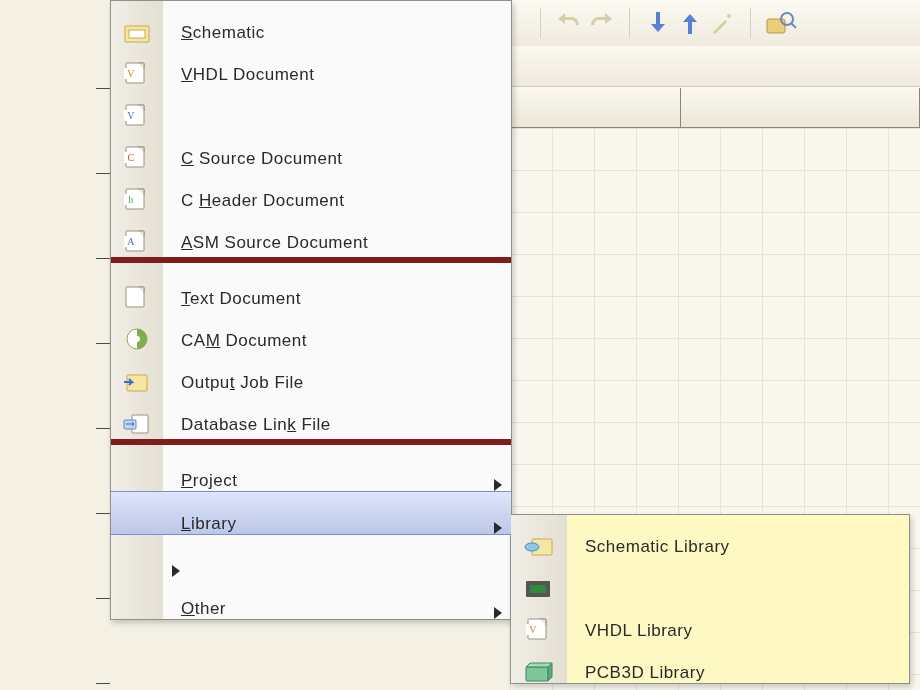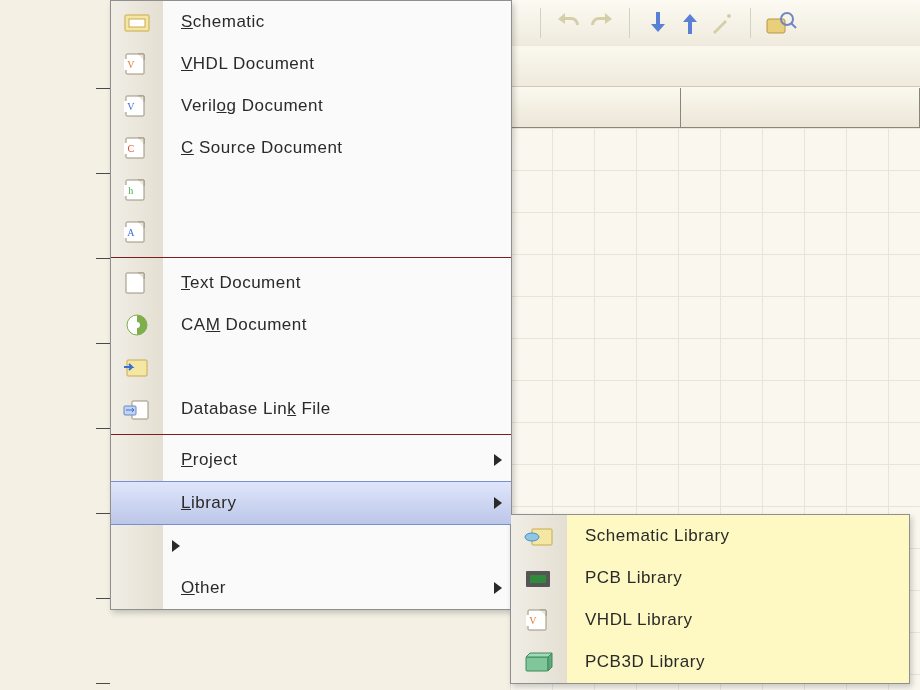--- a/index.html
+++ b/index.html
@@ -26,25 +26,25 @@
     display:flex;}
   .hdr div{flex:1;border-right:1px solid #8a8577;border-bottom:1px solid #8a8577;
     background:linear-gradient(#fbf8ef,#ebe6d7);}
   .left-rail{position:absolute;left:96px;top:0;width:14px;height:690px;}
   .rail-tick{position:absolute;left:0;width:14px;height:1px;background:#4a4a4a;}
   
   .menu{position:absolute;left:110px;top:0;width:400px;background:#fafafa;
     border:1px solid #8f8f8f;box-shadow:2px 3px 6px rgba(0,0,0,.2);}
   .menu-gutter{position:absolute;left:0;top:0;bottom:0;width:52px;
     background:linear-gradient(90deg,#f1eee6,#e4dfd2)}
-  .mi{position:relative;height:42px;display:flex;align-items:center;z-index:1}
+  .mi{position:relative;height:42px;display:flex;align-items:flex-end;z-index:1}
   .mi .icn{width:52px;display:flex;align-items:center;justify-content:center}
   .mi .lbl{flex:1;padding-left:18px;white-space:nowrap}
   .mi .arw{width:26px;display:flex;align-items:center;justify-content:center}
-  .mi.sep-before{border-top:1px solid #7f1d1d;margin-top:4px;padding-top:4px}
+  .mi.sep-before{border-top:6px solid #7f1d1d;margin-top:4px;padding-top:4px}
   .mi.hot{background:linear-gradient(#dfe6fb,#bcc6e8);
     border:1px solid #7a8fd0;border-left:none;border-right:none;}
   .menu .mnem{text-decoration:underline}
   
   .submenu{position:absolute;left:510px;top:514px;width:398px;background:#fef9c3;
     border:1px solid #8f8f8f;box-shadow:2px 3px 6px rgba(0,0,0,.2);}
   .submenu .menu-gutter{width:56px}
   .submenu .mi .icn{width:56px}
   
   svg{overflow:visible}
@@ -138,21 +138,20 @@
     </div>
     <div class="mi">
       <span class="icn">
         <svg width="26" height="24">
           <rect x="2" y="2" width="18" height="20" rx="1" fill="#fff" stroke="#9a927d"></rect>
      <path d="M14 2h6v6" fill="#e8e3d5" stroke="#9a927d"></path>
           <rect x="0" y="7" width="14" height="11" rx="1" fill="#fff"></rect>
       <text x="7" y="16" text-anchor="middle" font-size="10" font-family="Verdana" fill="#3a6fd1">V</text>
         </svg>
       </span>
-      <span class="lbl">Veril<span class="mnem">o</span>g Document</span>
     </div>
     <div class="mi">
       <span class="icn">
         <svg width="26" height="24">
           <rect x="2" y="2" width="18" height="20" rx="1" fill="#fff" stroke="#9a927d"></rect>
      <path d="M14 2h6v6" fill="#e8e3d5" stroke="#9a927d"></path>
           <rect x="0" y="7" width="14" height="11" rx="1" fill="#fff"></rect>
       <text x="7" y="16" text-anchor="middle" font-size="10" font-family="Verdana" fill="#e04a2e">C</text>
         </svg>
       </span>
@@ -160,30 +159,32 @@
     </div>
     <div class="mi">
       <span class="icn">
         <svg width="26" height="24">
           <rect x="2" y="2" width="18" height="20" rx="1" fill="#fff" stroke="#9a927d"></rect>
      <path d="M14 2h6v6" fill="#e8e3d5" stroke="#9a927d"></path>
           <rect x="0" y="7" width="14" height="11" rx="1" fill="#fff"></rect>
       <text x="7" y="16" text-anchor="middle" font-size="10" font-family="Verdana" fill="#3fae4d">h</text>
         </svg>
       </span>
+      <span class="lbl">C <span class="mnem">H</span>eader Document</span>
     </div>
     <div class="mi">
       <span class="icn">
         <svg width="26" height="24">
           <rect x="2" y="2" width="18" height="20" rx="1" fill="#fff" stroke="#9a927d"></rect>
      <path d="M14 2h6v6" fill="#e8e3d5" stroke="#9a927d"></path>
           <rect x="0" y="7" width="14" height="11" rx="1" fill="#fff"></rect>
       <text x="7" y="16" text-anchor="middle" font-size="10" font-family="Verdana" fill="#3a6fd1">A</text>
         </svg>
       </span>
+      <span class="lbl"><span class="mnem">A</span>SM Source Document</span>
     </div>
     <div class="mi sep-before">
       <span class="icn">
         <svg width="26" height="24">
           <rect x="2" y="2" width="18" height="20" rx="1" fill="#fff" stroke="#9a927d"></rect>
      <path d="M14 2h6v6" fill="#e8e3d5" stroke="#9a927d"></path>
         </svg>
       </span>
       <span class="lbl"><span class="mnem">T</span>ext Document</span>
     </div>
@@ -197,20 +198,21 @@
       </span>
       <span class="lbl">CA<span class="mnem">M</span> Document</span>
     </div>
     <div class="mi">
       <span class="icn">
         <svg width="26" height="22">
           <rect x="3" y="4" width="20" height="16" rx="1" fill="#f4e7a3" stroke="#c9a94e"></rect>
           <path d="M0 11h8l-3-3m3 3l-3 3" stroke="#3a6fd1" fill="none" stroke-width="2"></path>
         </svg>
       </span>
+      <span class="lbl">Outpu<span class="mnem">t</span> Job File</span>
     </div>
     <div class="mi">
       <span class="icn">
         <svg width="26" height="24">
           <rect x="8" y="4" width="16" height="18" rx="1" fill="#fff" stroke="#9a927d"></rect>
           <rect x="0" y="9" width="12" height="9" rx="1" fill="#bfd3f2" stroke="#6f87c4"></rect>
           <path d="M2 13h8l-2-2m2 2l-2 2" stroke="#3a6fd1" fill="none"></path>
         </svg>
       </span>
       <span class="lbl">Database Lin<span class="mnem">k</span> File</span>
@@ -263,21 +265,20 @@
       </span>
       <span class="lbl">Schematic <span class="mnem">L</span>ibrary</span>
     </div>
     <div class="mi">
       <span class="icn">
         <svg width="30" height="22">
           <rect x="2" y="4" width="24" height="16" rx="1" fill="#555"></rect>
           <rect x="6" y="8" width="16" height="8" fill="#2f8a3c"></rect>
         </svg>
       </span>
-      <span class="lbl">PCB Librar<span class="mnem">y</span></span>
     </div>
     <div class="mi">
       <span class="icn">
         <svg width="26" height="24">
           <rect x="2" y="2" width="18" height="20" rx="1" fill="#fff" stroke="#9a927d"></rect>
      <path d="M14 2h6v6" fill="#e8e3d5" stroke="#9a927d"></path>
           <rect x="0" y="7" width="14" height="11" rx="1" fill="#fff"></rect>
       <text x="7" y="16" text-anchor="middle" font-size="10" font-family="Verdana" fill="#e07a2e">V</text>
         </svg>
       </span>

